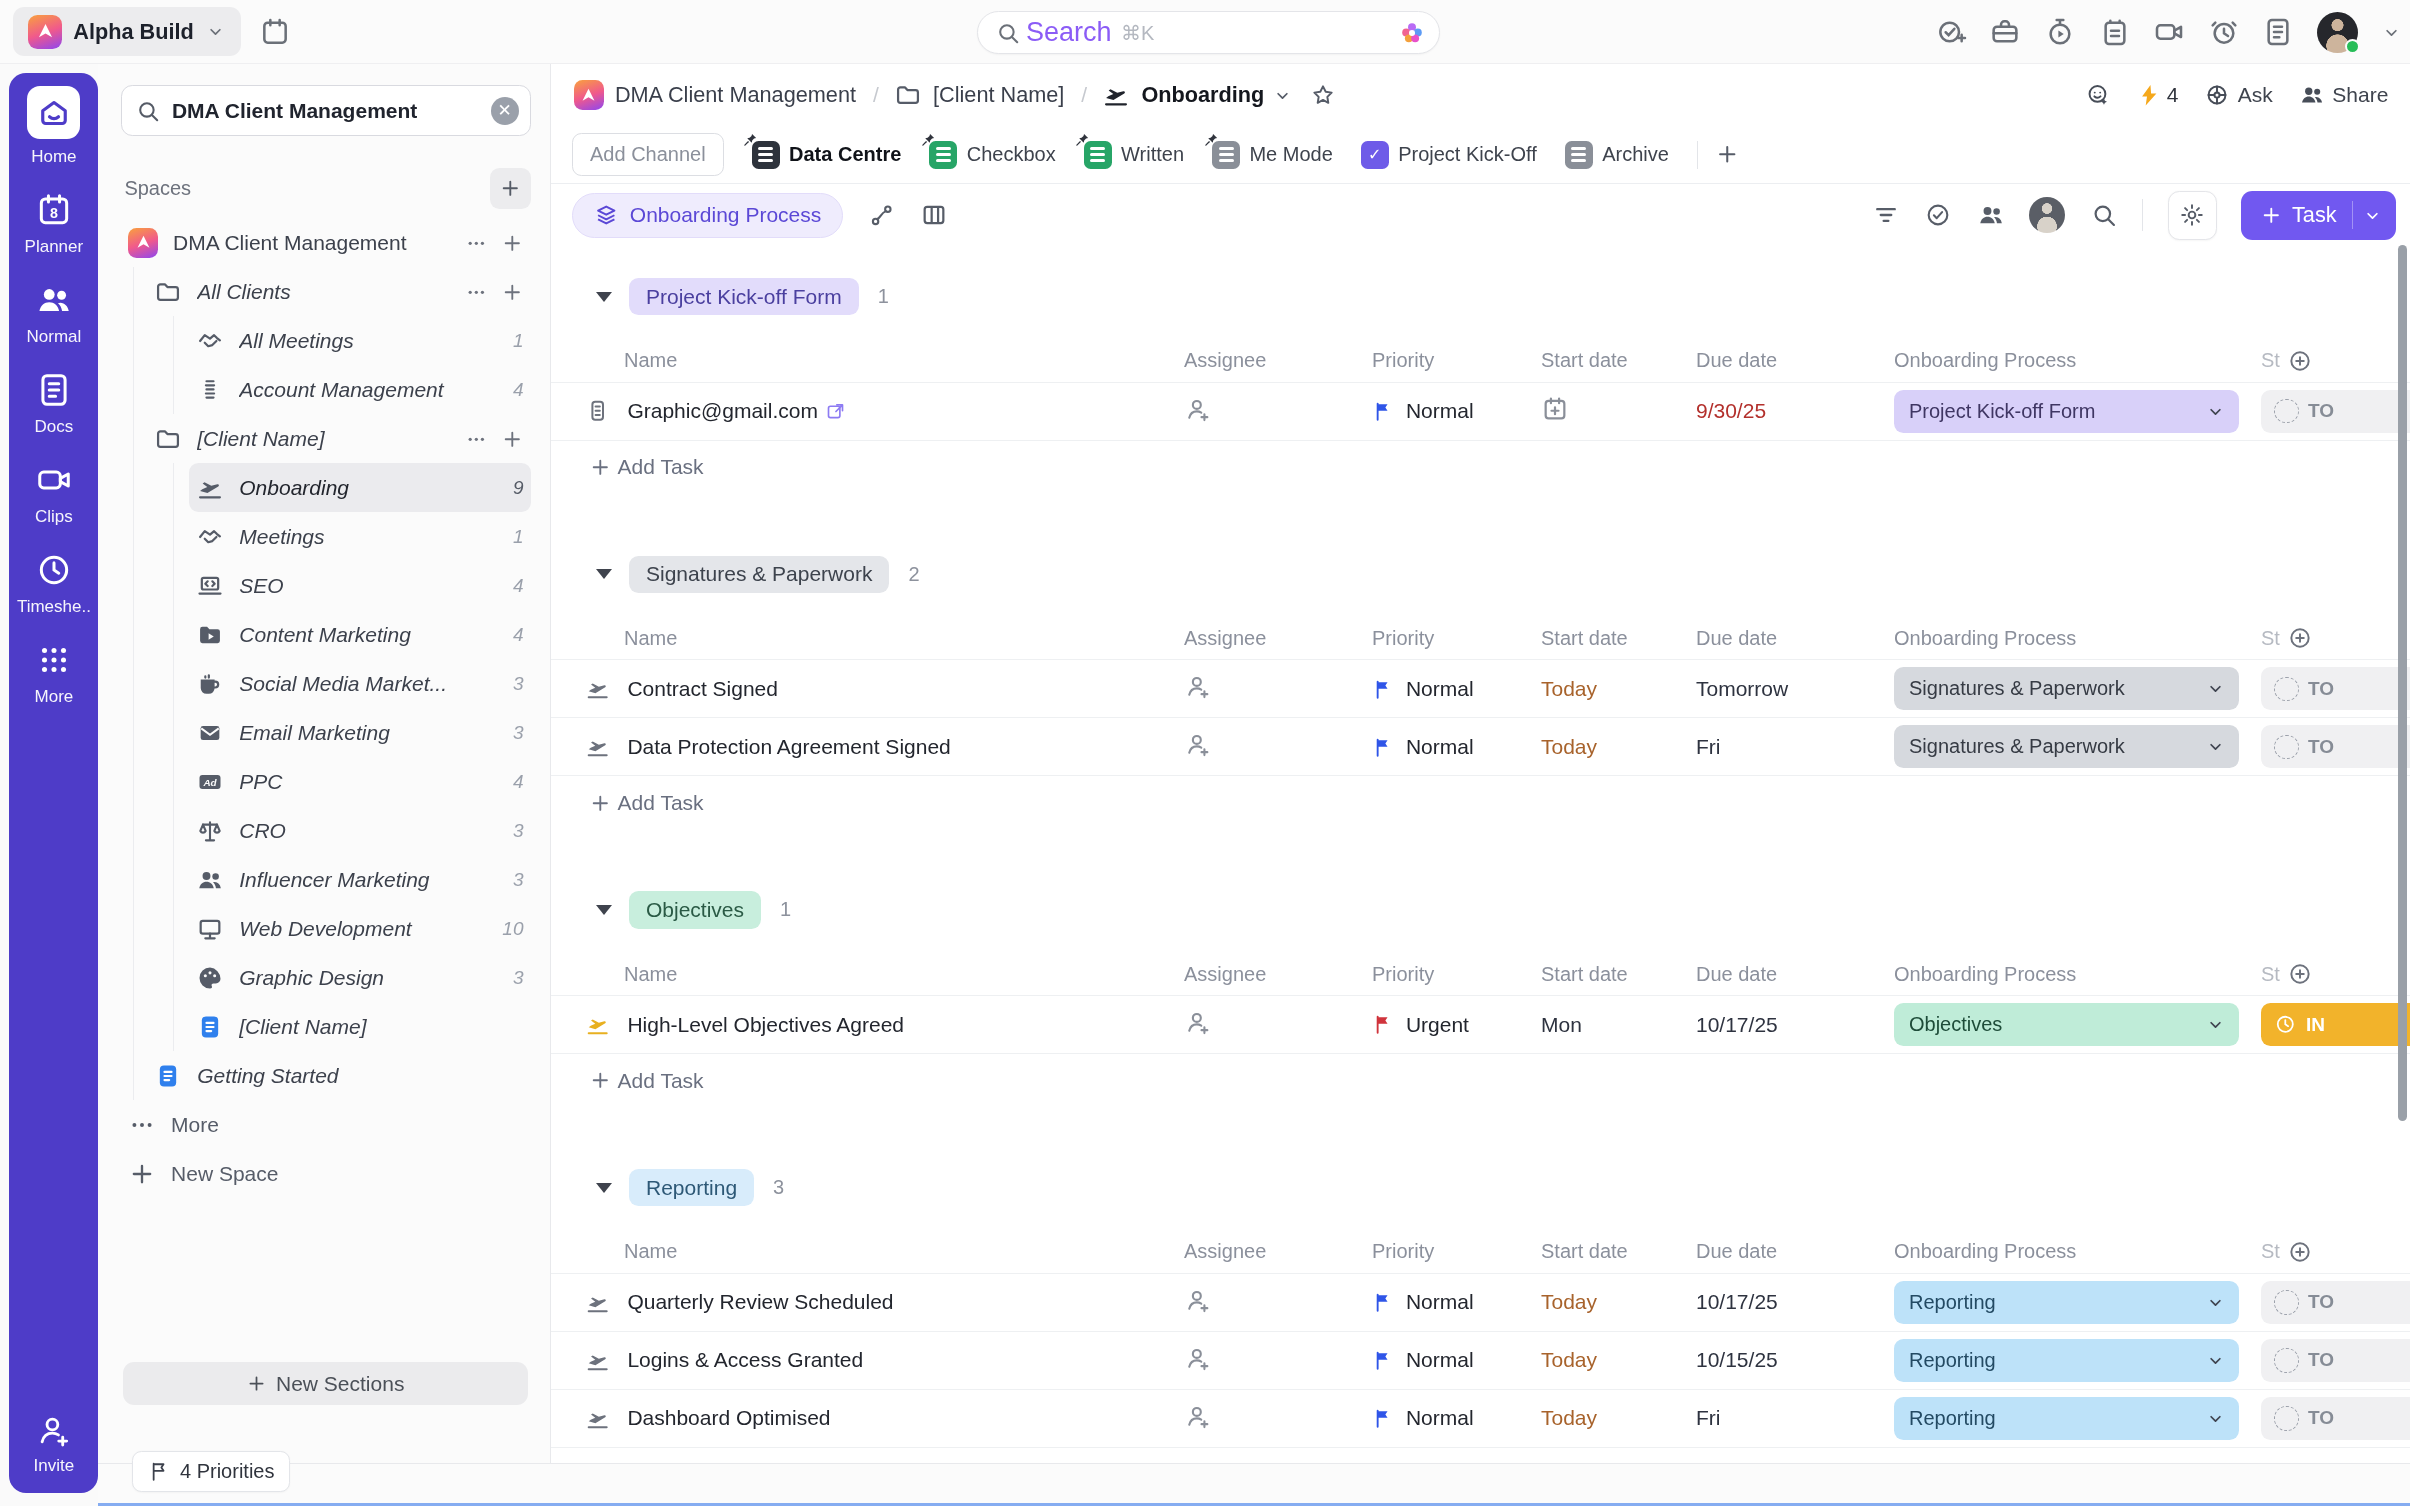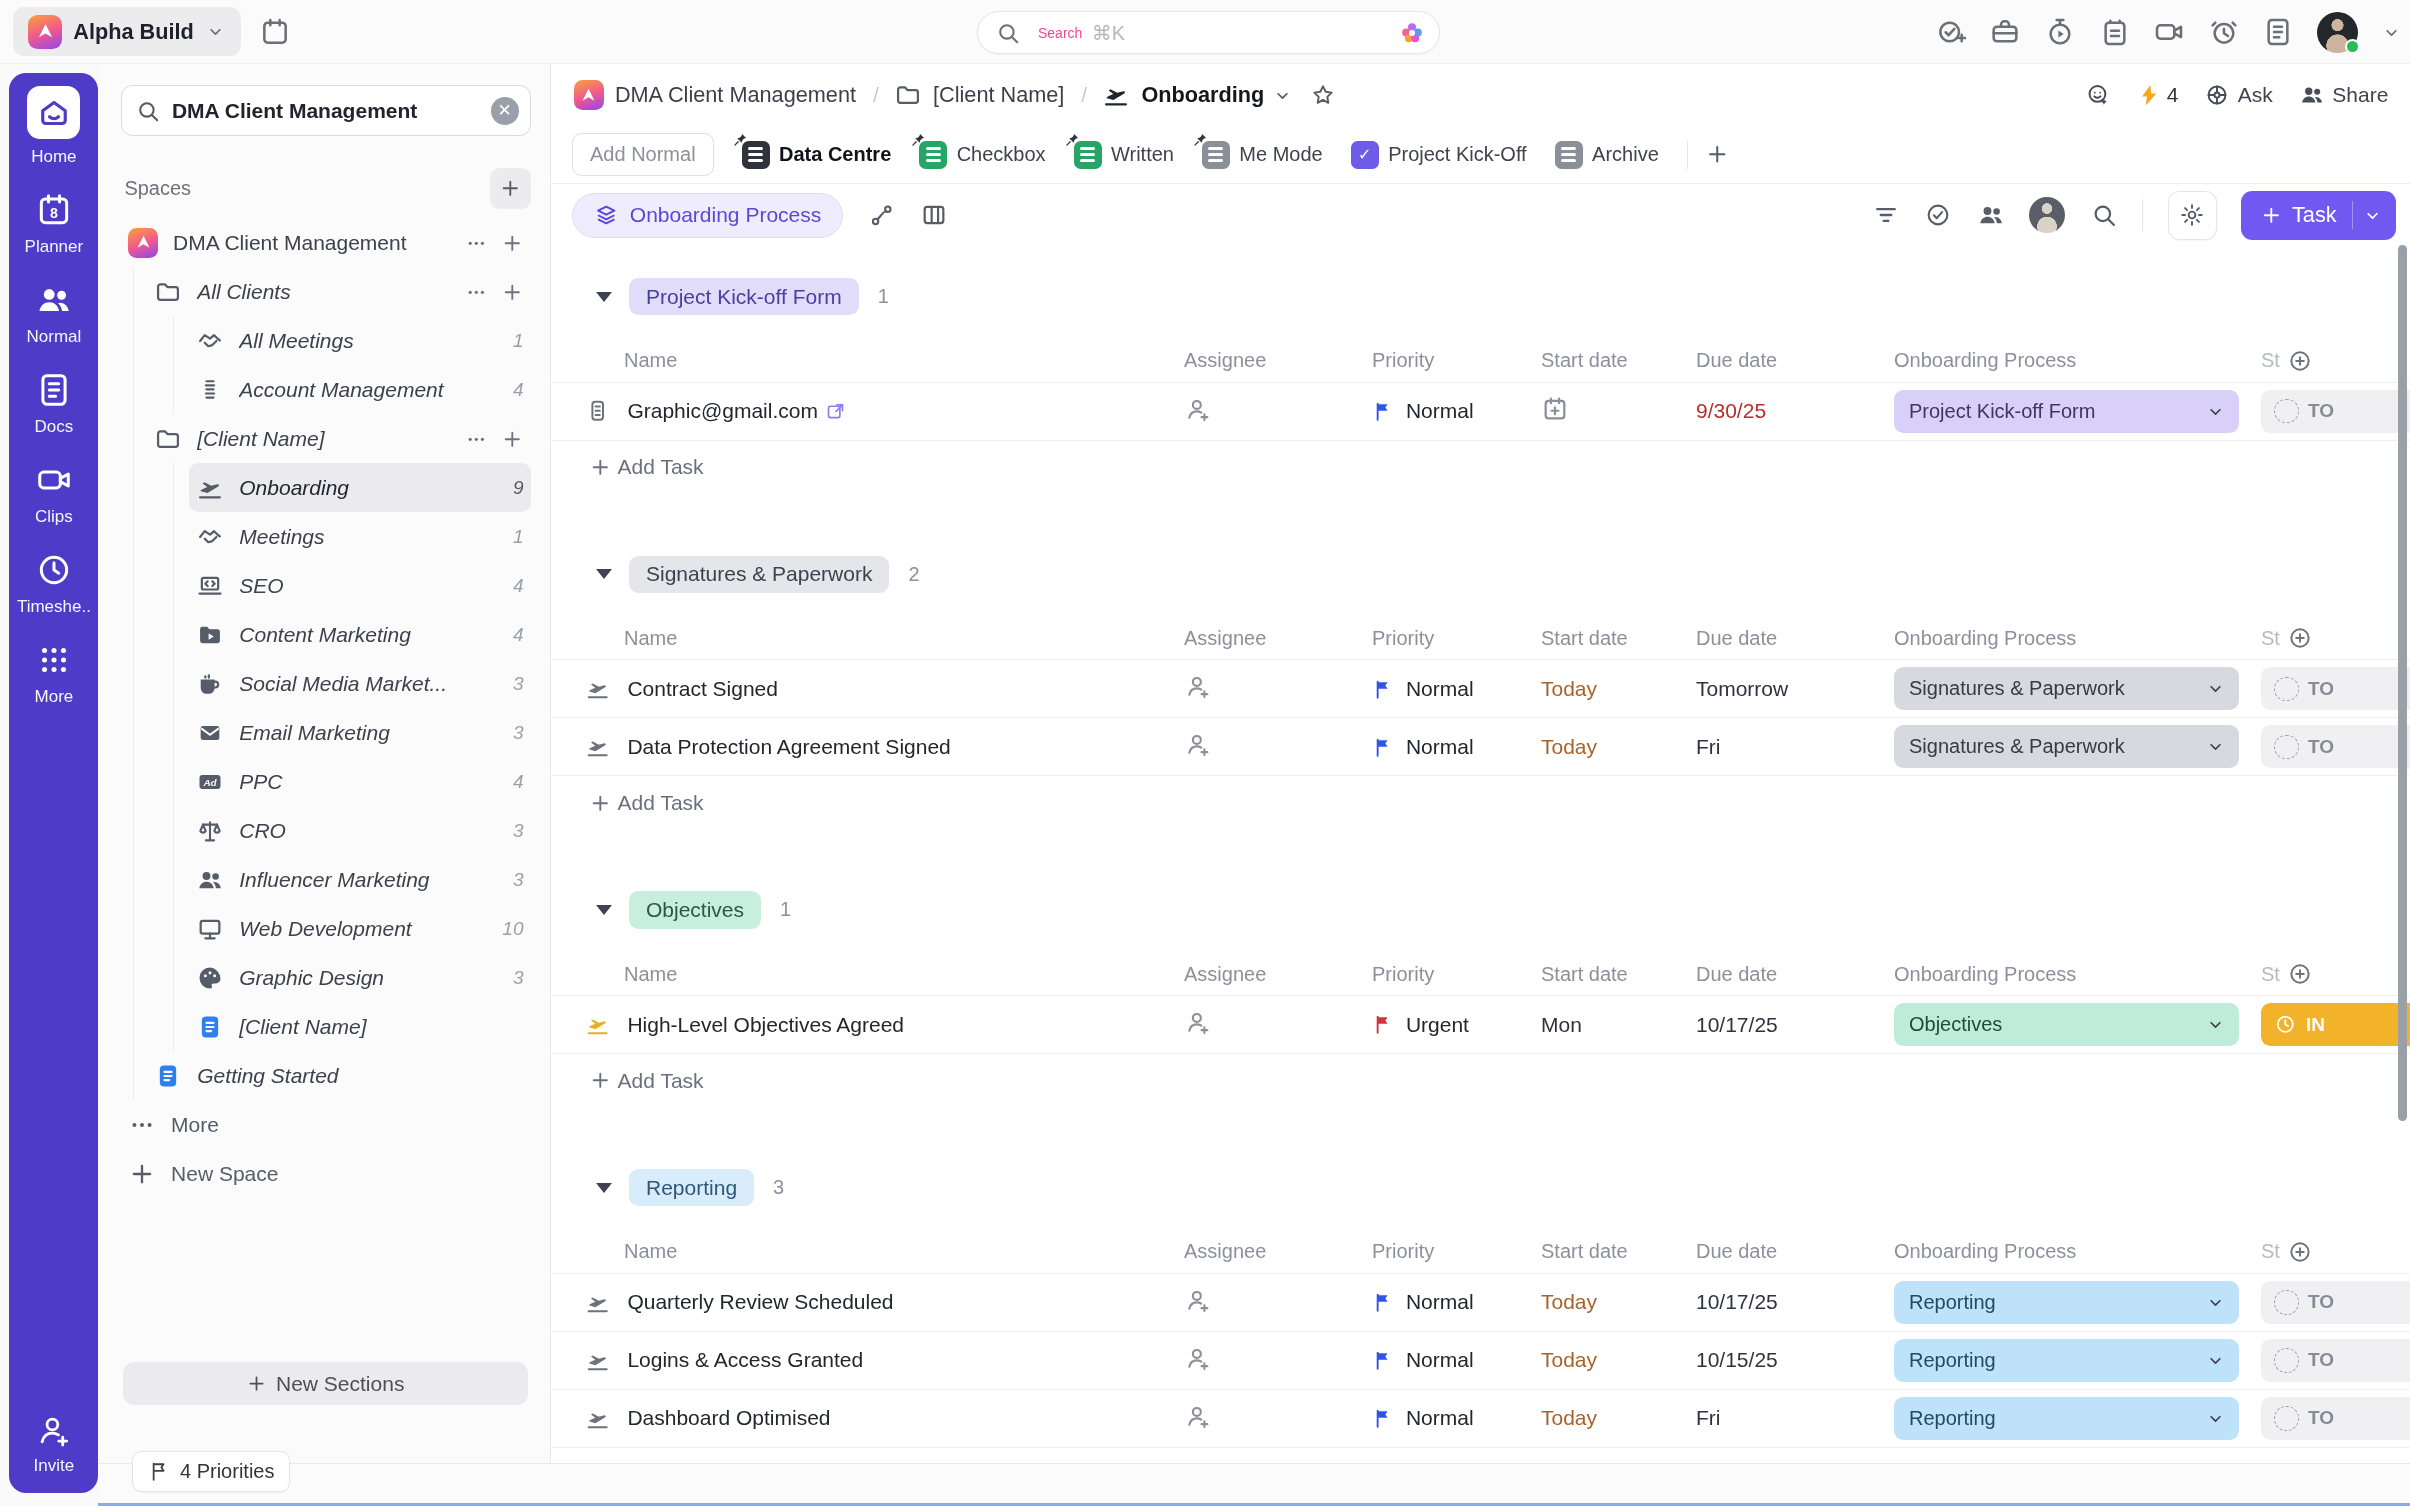--- a/index.html
+++ b/index.html
@@ -8,21 +8,21 @@
   .ic svg{width:100%;height:100%;}
   
   .topbar{position:absolute;left:0;top:0;width:2411px;height:64px;background:#fbfbfb;display:flex;align-items:center;border-bottom:0.9px solid #efeff1;z-index:5;}
   .ws-chip{display:flex;align-items:center;gap:11.3px;background:#ececee;border-radius:11.3px;height:49px;padding:0 15px;margin-left:13px;cursor:pointer;}
   .logo{width:34px;height:34px;border-radius:9.4px;background:linear-gradient(160deg,#f9a13d 0%,#f0598c 52%,#8e46f0 100%);display:flex;align-items:center;justify-content:center;}
   .logo svg{width:21px;height:21px;}
   .ws-chip .name{font-size:21.7px;font-weight:700;color:#1d212b;}
   .tb-ic{width:32px;height:32px;color:#6b7078;}
   .tb-btn{width:53px;height:49px;display:flex;align-items:center;justify-content:center;border-radius:9.4px;margin-left:7.5px;color:#6b7078;}
   .searchbar{position:absolute;left:977px;top:11.3px;width:463px;height:43px;background:#fff;border:0.9px solid #e4e5e9;border-radius:22.6px;display:flex;align-items:center;padding:0 13px 0 17px;box-shadow:0 0.9px 1.9px rgba(0,0,0,.04);}
-  .searchbar .txt{font-size:14px;color:#ec4899;margin-left:17px;}
+  .searchbar .txt{font-size:27px;color:#8b5cf6;margin-left:5px;}
   .searchbar .kbd{font-size:20px;color:#b4b8c0;margin-left:9.4px;flex:1;}
   .topbar-right{position:absolute;right:9.4px;top:0;height:64px;display:flex;align-items:center;gap:22.6px;}
   .avatar{width:41px;height:41px;border-radius:50%;position:relative;background:radial-gradient(circle at 50% 32%,#cdb49c 0 17%,rgba(0,0,0,0) 18%),radial-gradient(circle at 50% 82%,#cdb49c 0 28%,rgba(0,0,0,0) 29%),#26272c;}
   .avatar .dot{position:absolute;right:-1.9px;bottom:-1.9px;width:15px;height:15px;border-radius:50%;background:#27bd58;border:2.8px solid #fbfbfb;}
   
   .rail{position:absolute;left:9.4px;top:73px;width:89px;height:1420px;background:#4e3cc8;border-radius:17px;display:flex;flex-direction:column;align-items:center;padding-top:13px;z-index:6;}
   .rail-item{display:flex;flex-direction:column;align-items:center;gap:7.5px;margin-bottom:24.5px;color:#fff;cursor:pointer;}
   .rail-item .ric{width:38px;height:38px;color:#fff;}
   .rail-item .rlb{font-size:17px;color:#ffffff;opacity:.95;max-width:83px;overflow:hidden;white-space:nowrap;text-overflow:ellipsis;}
   .rail-item.active .ric{width:53px;height:53px;background:#fff;border-radius:13px;color:#4e3cc8;padding:8.5px;}
@@ -818,21 +818,21 @@
               <use href="#i-people"></use>
             </svg>
           </span>
         <span class="lbl">Share</span>
       </span>
     </span>
   </div>
 
   <div class="tabs">
     <div class="addch">
-        <span>Add Normal</span>
+        <span>Add Channel</span>
       </div>
 
     <div class="tab active">
       <span class="tico dark">
           <span class="bars">
             <i></i>
             <i></i>
             <i></i>
           </span>
           <span class="ic pin">

